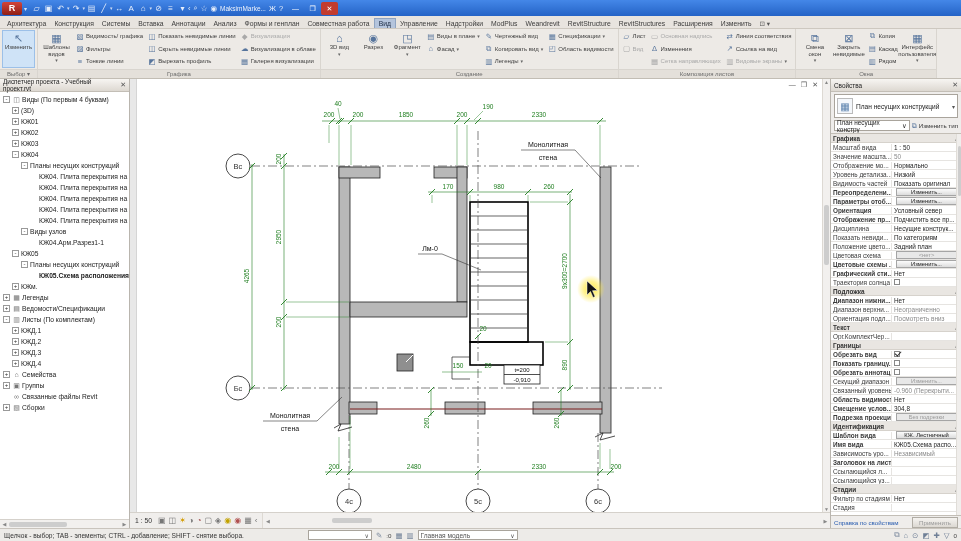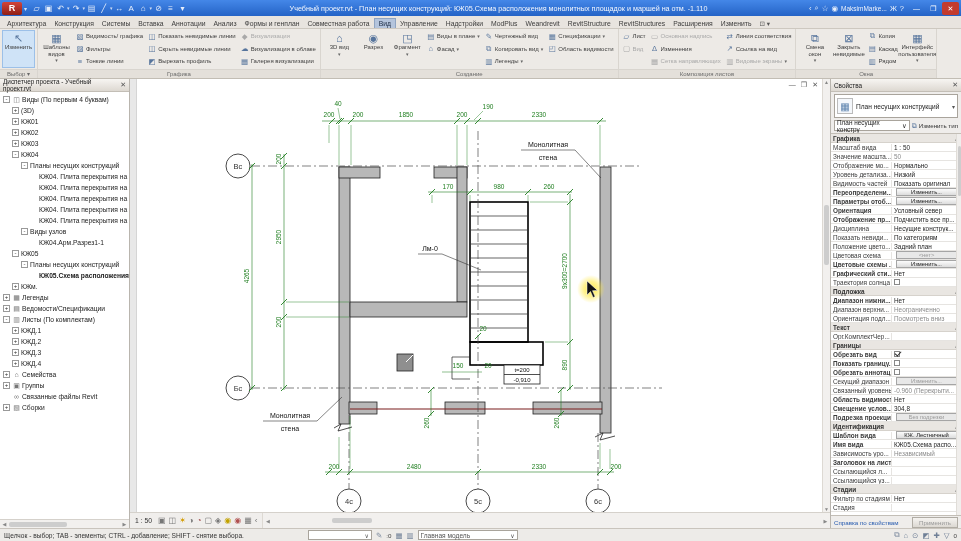--- a/index.html
+++ b/index.html
@@ -127,21 +127,20 @@
       <span class="qic">╱</span>
       <span class="qarr">▾</span>
       <span class="qic">↔</span>
       <span class="qic">A</span>
       <span class="qic">⌂</span>
       <span class="qarr">▾</span>
       <span class="qic">⊘</span>
       <span class="qic">≡</span>
       <span class="qic">▾</span>
     </div>
-  <div class="tb-title">Учебный проект.rvt - План несущих конструкций: КЖ05.Схема расположения монолитных площадок и маршей на отм. -1.110</div>
   <div class="infocenter">
     <span class="iic">‹</span>
     <span class="iic">⌕</span>
     <span class="iic">☆</span>
     <span class="iic">◉</span>
     <span class="ic-user-label">MaksimMarke...</span>
     <span class="iic">Ж</span>
     <span class="iic">?</span>
   </div>
   <div class="winbtns">

